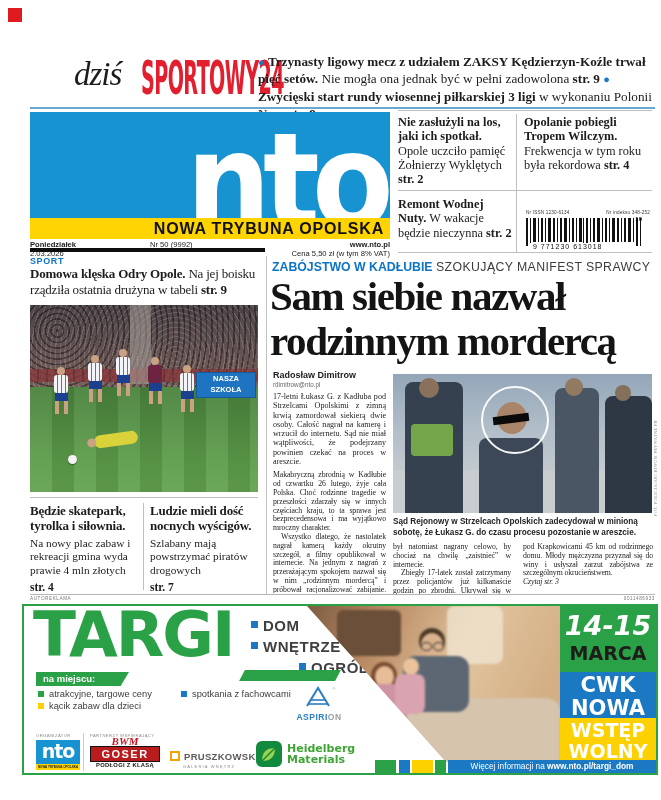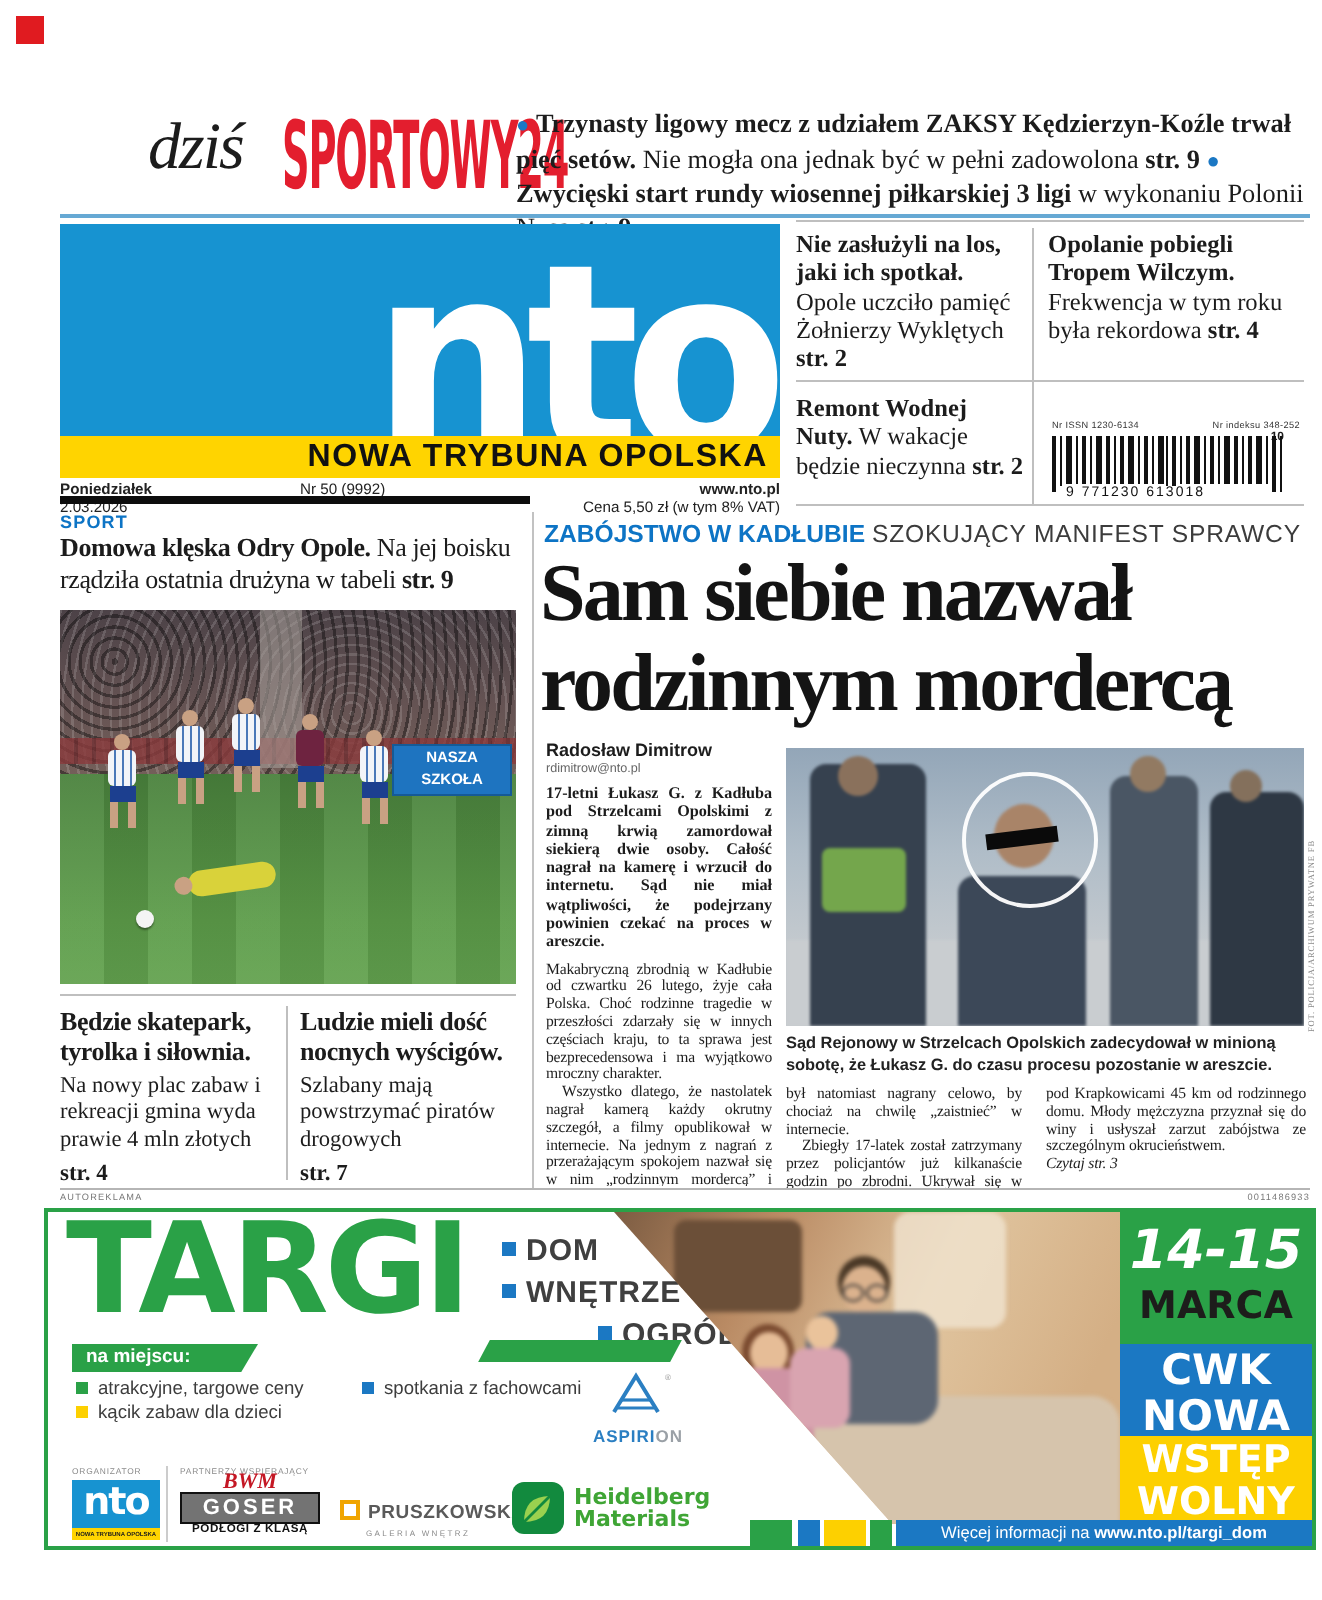--- a/index.html
+++ b/index.html
@@ -71,21 +71,21 @@
   .subbox .t{font-size:13px;font-weight:bold;line-height:1.18;letter-spacing:-.2px;}
   .subbox .x{font-size:11.3px;line-height:1.22;margin-top:3px;}
   .subbox .p{font-size:11.5px;font-weight:bold;margin-top:3px;}
   
   #kicker{left:272px;top:260px;width:384px;font-size:12.3px;white-space:nowrap;}
   #headline{left:270px;top:274px;width:388px;font-size:41px;line-height:45px;font-weight:bold;
      color:#141414;letter-spacing:-1.4px;}
   #author{left:273px;top:370px;font-size:9px;font-weight:bold;}
   #author-mail{left:273px;top:381px;font-size:6.3px;color:#666;}
   #art-col1{left:273px;top:392px;width:113px;height:201px;overflow:hidden;}
-  #art-col1 .lede{font-size:8.1px;line-height:9.3px;font-weight:bold;margin:0 0 5px 0;}
+  #art-col1 .lede{font-size:8.1px;line-height:9.3px;font-weight:normal;margin:0 0 5px 0;}
   .bodytxt{font-size:7.8px;line-height:8.8px;margin:0;letter-spacing:-.1px;}
   .ind{text-indent:8px;}
   
   #sus-photo{left:393px;top:374px;width:259px;height:139px;overflow:hidden;
      background:linear-gradient(180deg,#93a6b8 0%,#b0bdc8 38%,#c3c9ce 70%,#c6cbcf 100%);}
   .blurlayer{position:absolute;inset:0;filter:blur(.7px);}
   .fig{position:absolute;border-radius:8px 8px 0 0;}
   #ring{position:absolute;left:88px;top:12px;width:64px;height:64px;border:2.5px solid rgba(255,255,255,.95);
      border-radius:50%;}
   #censor{position:absolute;left:100px;top:41px;width:36px;height:8px;background:#0a0a0a;transform:rotate(-7deg);}
@@ -110,21 +110,21 @@
   .feat-sq{position:absolute;left:-11px;top:2px;width:6px;height:6px;}
   .lab{position:absolute;font-size:4.2px;color:#8a8a8a;letter-spacing:.4px;
      font-family:"Liberation Sans","DejaVu Sans",sans-serif;}
   
   #ntoMini{position:absolute;left:12px;top:134px;width:44px;height:31px;}
   #ntoMini .bb{width:44px;height:24px;background:#1793d1;color:#fff;font-weight:bold;font-size:19px;
      line-height:22px;text-align:center;letter-spacing:-1px;}
   #ntoMini .ys{width:44px;height:6px;background:#ffd400;font-size:3px;font-weight:bold;text-align:center;line-height:6px;}
   #goser{position:absolute;left:66px;top:131px;width:70px;text-align:center;}
   #goser .bwm{color:#c41724;font-size:11px;font-style:italic;font-weight:bold;line-height:9px;}
-  #goser .gbox{background:#737373;border:1.5px solid #111;color:#fff;font-weight:800;font-size:11px;
+  #goser .gbox{background:#b91c1c;border:1.5px solid #111;color:#fff;font-weight:800;font-size:11px;
      letter-spacing:1.5px;line-height:14px;}
   #goser .sub{font-size:5.8px;font-weight:800;letter-spacing:.3px;color:#111;}
   #prusz{position:absolute;left:146px;top:140px;}
   #prusz .nm{font-size:9.5px;font-weight:bold;color:#5a5a5a;letter-spacing:.3px;
      font-family:"Liberation Sans","DejaVu Sans",sans-serif;}
   #prusz .sup{font-size:5px;color:#f0a500;vertical-align:super;}
   #prusz .sub{font-size:4px;color:#8a8a8a;letter-spacing:1.2px;}
   #heid{position:absolute;left:232px;top:135px;display:flex;gap:5px;align-items:center;}
   #heid .txt{font-size:11px;font-weight:800;color:#3fa535;line-height:11px;
      font-family:"DejaVu Sans","Liberation Sans",sans-serif;}

